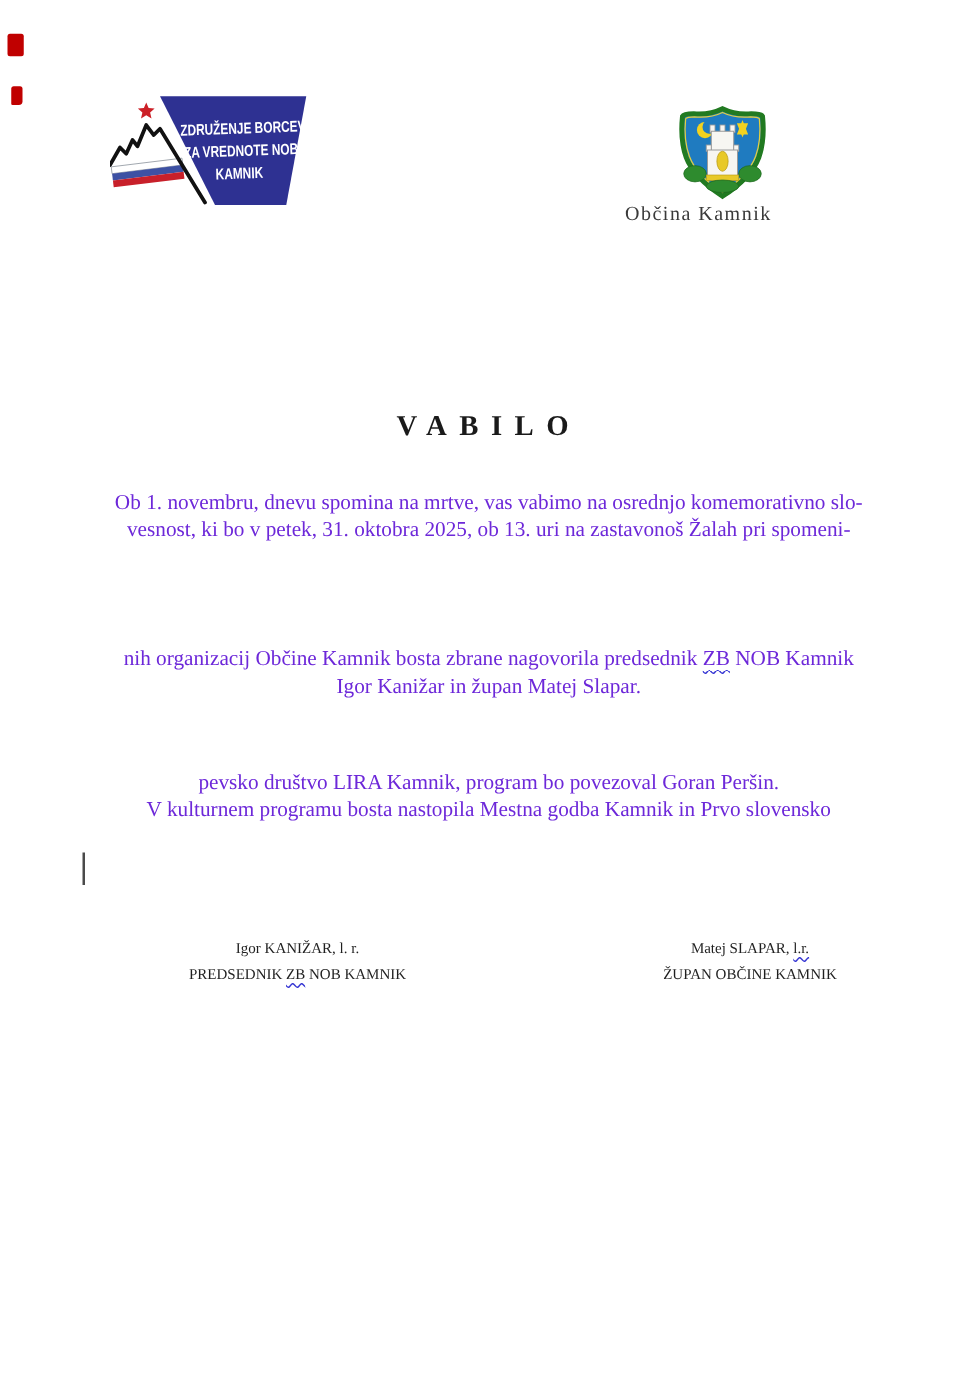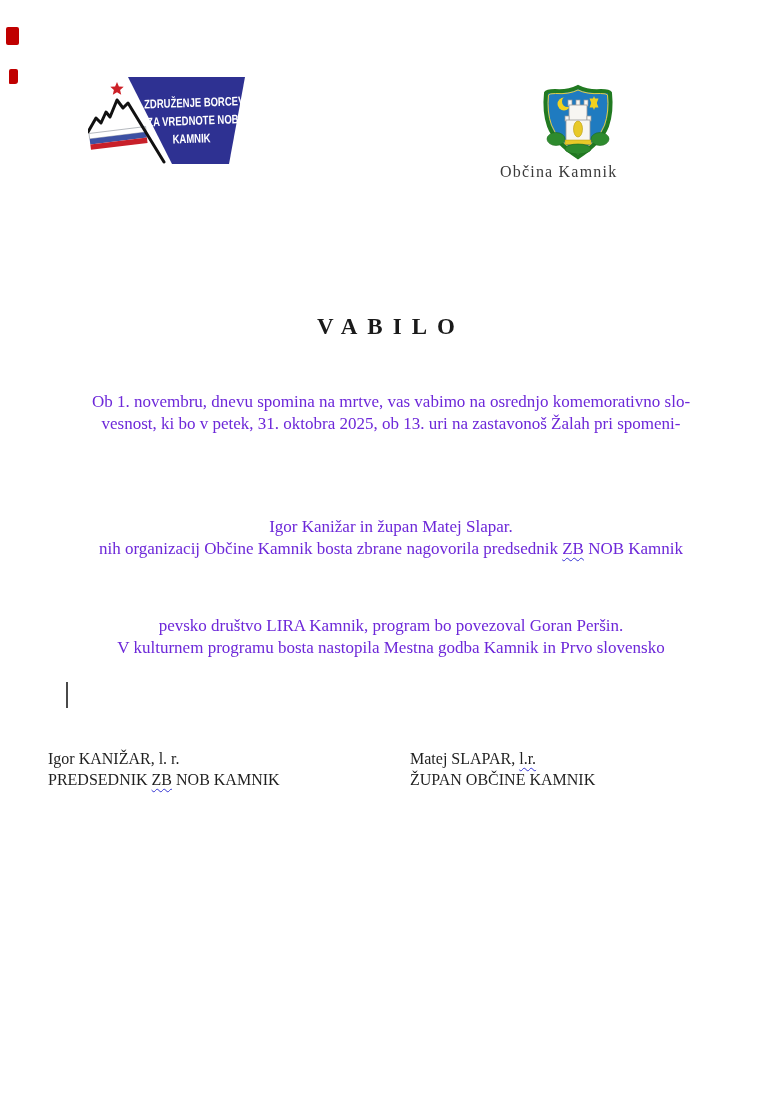--- a/index.html
+++ b/index.html
@@ -14,21 +14,21 @@
   .mark2 { left:9px; top:69px; width:9px; height:15px; border-radius:2px 2px 3px 1px; }
 
   .zb-logo { position:absolute; left:88px; top:74px; width:160px; height:92px; }
   .arms { position:absolute; left:541px; top:84px; width:74px; height:76px; }
   .arms-caption {
     position:absolute; left:500px; top:163px; width:166px; text-align:left;
     font-size:16px; letter-spacing:1.2px; color:#3a3a3a;
   }
 
   .title {
-    position:absolute; left:0; right:0; top:314px; margin:0; text-align:center;
+    position:absolute; left:0; right:0; top:314px; margin:14px; text-align:center;
     font-size:23px; font-weight:bold; letter-spacing:10px; color:#1a1a1a;
   }
 
   .para {
     position:absolute; left:28px; right:28px; text-align:center;
     font-size:17px; line-height:22px; color:#6d28d9;
   }
   .p1 { top:391px; }
   .p2 { top:516px; }
   .p3 { top:615px; }
@@ -37,22 +37,22 @@
   .b { font-weight:normal; }
   .sq {
     text-decoration-line:underline; text-decoration-style:wavy;
     text-decoration-color:#3535d3; text-decoration-thickness:1px;
     text-underline-offset:3px;
   }
 
   .caret { position:absolute; left:66px; top:682px; width:2px; height:26px; background:#4a4a4a; }
 
   .sig {
-    position:absolute; top:748px; width:380px; 
-    font-size:16px; line-height:21px; color:#1f1f1f;
+    position:absolute; top:748px; width:380px; text-align:center;
+    font-size:12px; line-height:21px; color:#1f1f1f;
   }
   .sig-left { left:48px; }
   .sig-right { left:410px; }
 </style>
 </head>
 <body>
 
 <div class="page">
 
   <div class="corner-mark mark1"></div>
@@ -112,22 +112,22 @@
   </div>
   <div class="arms-caption">Občina Kamnik</div>
 
   <h1 class="title">VABILO</h1>
 
   <div class="para p1">
       <div class="rline"><span>Ob 1. novembru, dnevu spomina na mrtve, vas vabimo na osrednjo komemorativno slo-</span></div>
       <div class="rline"><span>vesnost, ki bo v </span><span class="b">petek, 31. oktobra 2025, ob 13. uri</span><span> na </span><span class="b">zastavonoš Žalah</span><span> pri spomeni-</span></div>
     </div>
   <div class="para p2">
+      <div class="rline"><span>nih organizacij Občine Kamnik bosta zbrane nagovorila </span><span class="b">predsednik </span><span class="b sq">ZB</span><span class="b"> NOB Kamnik</span></div>
       <div class="rline"><span class="b">Igor Kanižar</span><span> in </span><span class="b">župan Matej Slapar</span><span>.</span></div>
-      <div class="rline"><span>nih organizacij Občine Kamnik bosta zbrane nagovorila </span><span class="b">predsednik </span><span class="b sq">ZB</span><span class="b"> NOB Kamnik</span></div>
     </div>
   <div class="para p3">
       <div class="rline"><span class="b">pevsko društvo LIRA Kamnik,</span><span> program bo povezoval </span><span class="b">Goran Peršin</span><span>.</span></div>
       <div class="rline"><span>V kulturnem programu bosta nastopila </span><span class="b">Mestna godba Kamnik</span><span> in </span><span class="b">Prvo slovensko</span></div>
     </div>
 
   <div class="caret"></div>
 
   <div class="sig sig-left">
       <div class="rline"><span>Igor KANIŽAR, l. r.</span></div>

